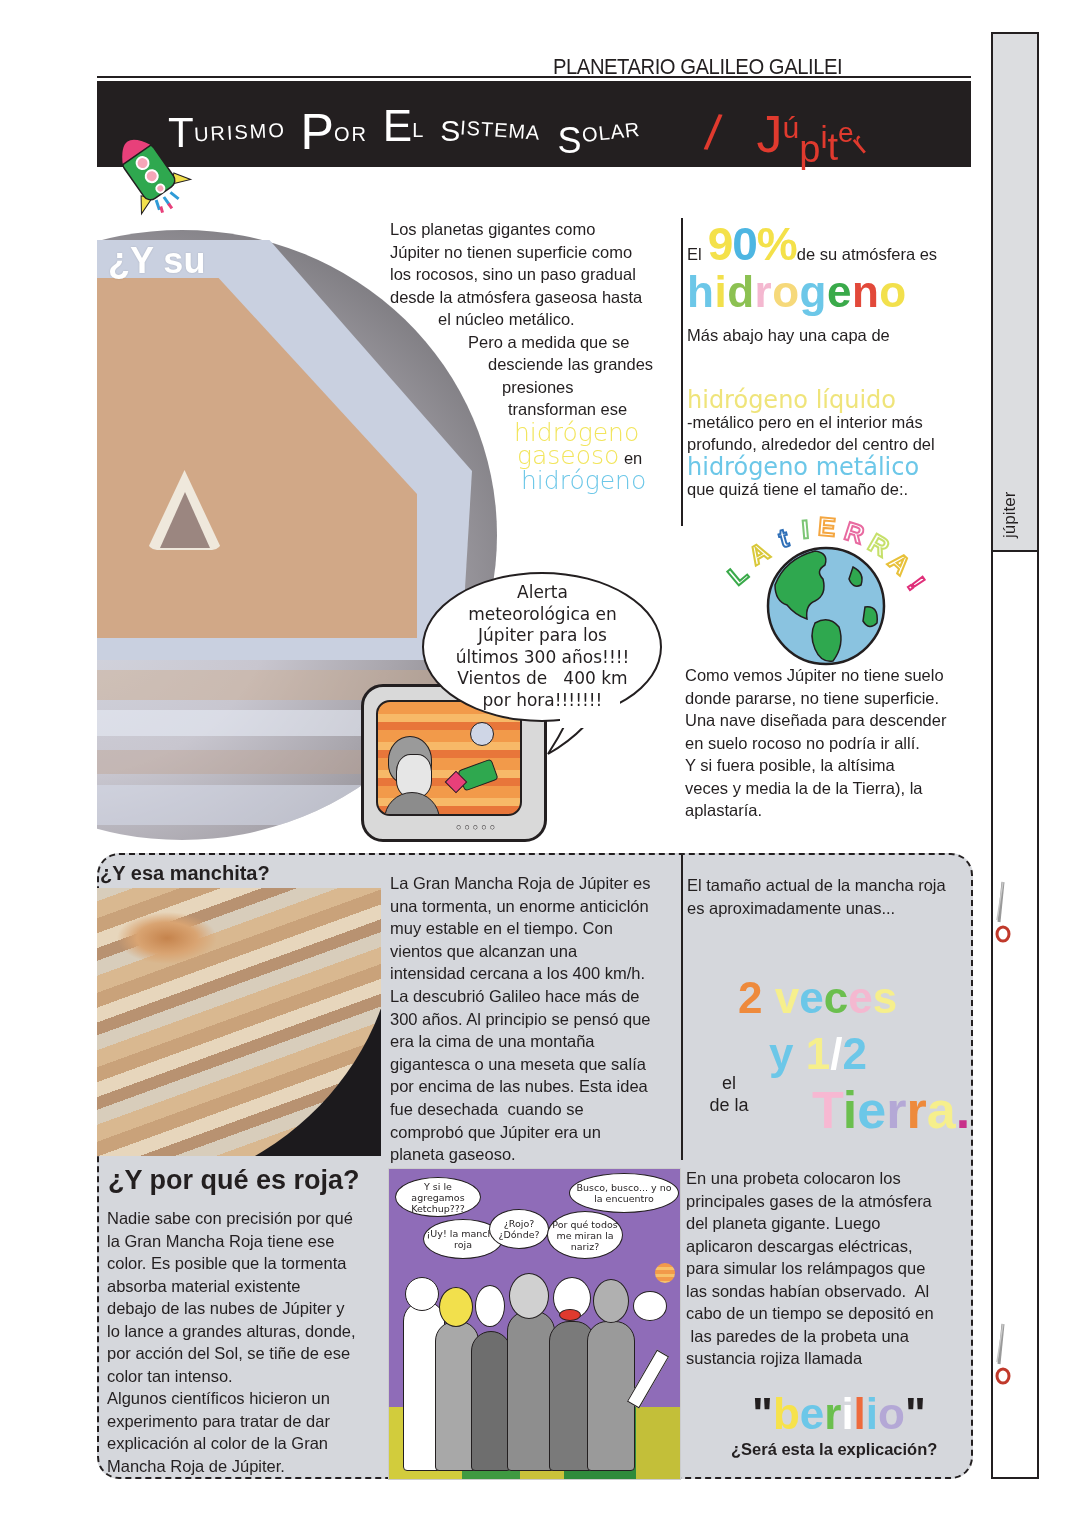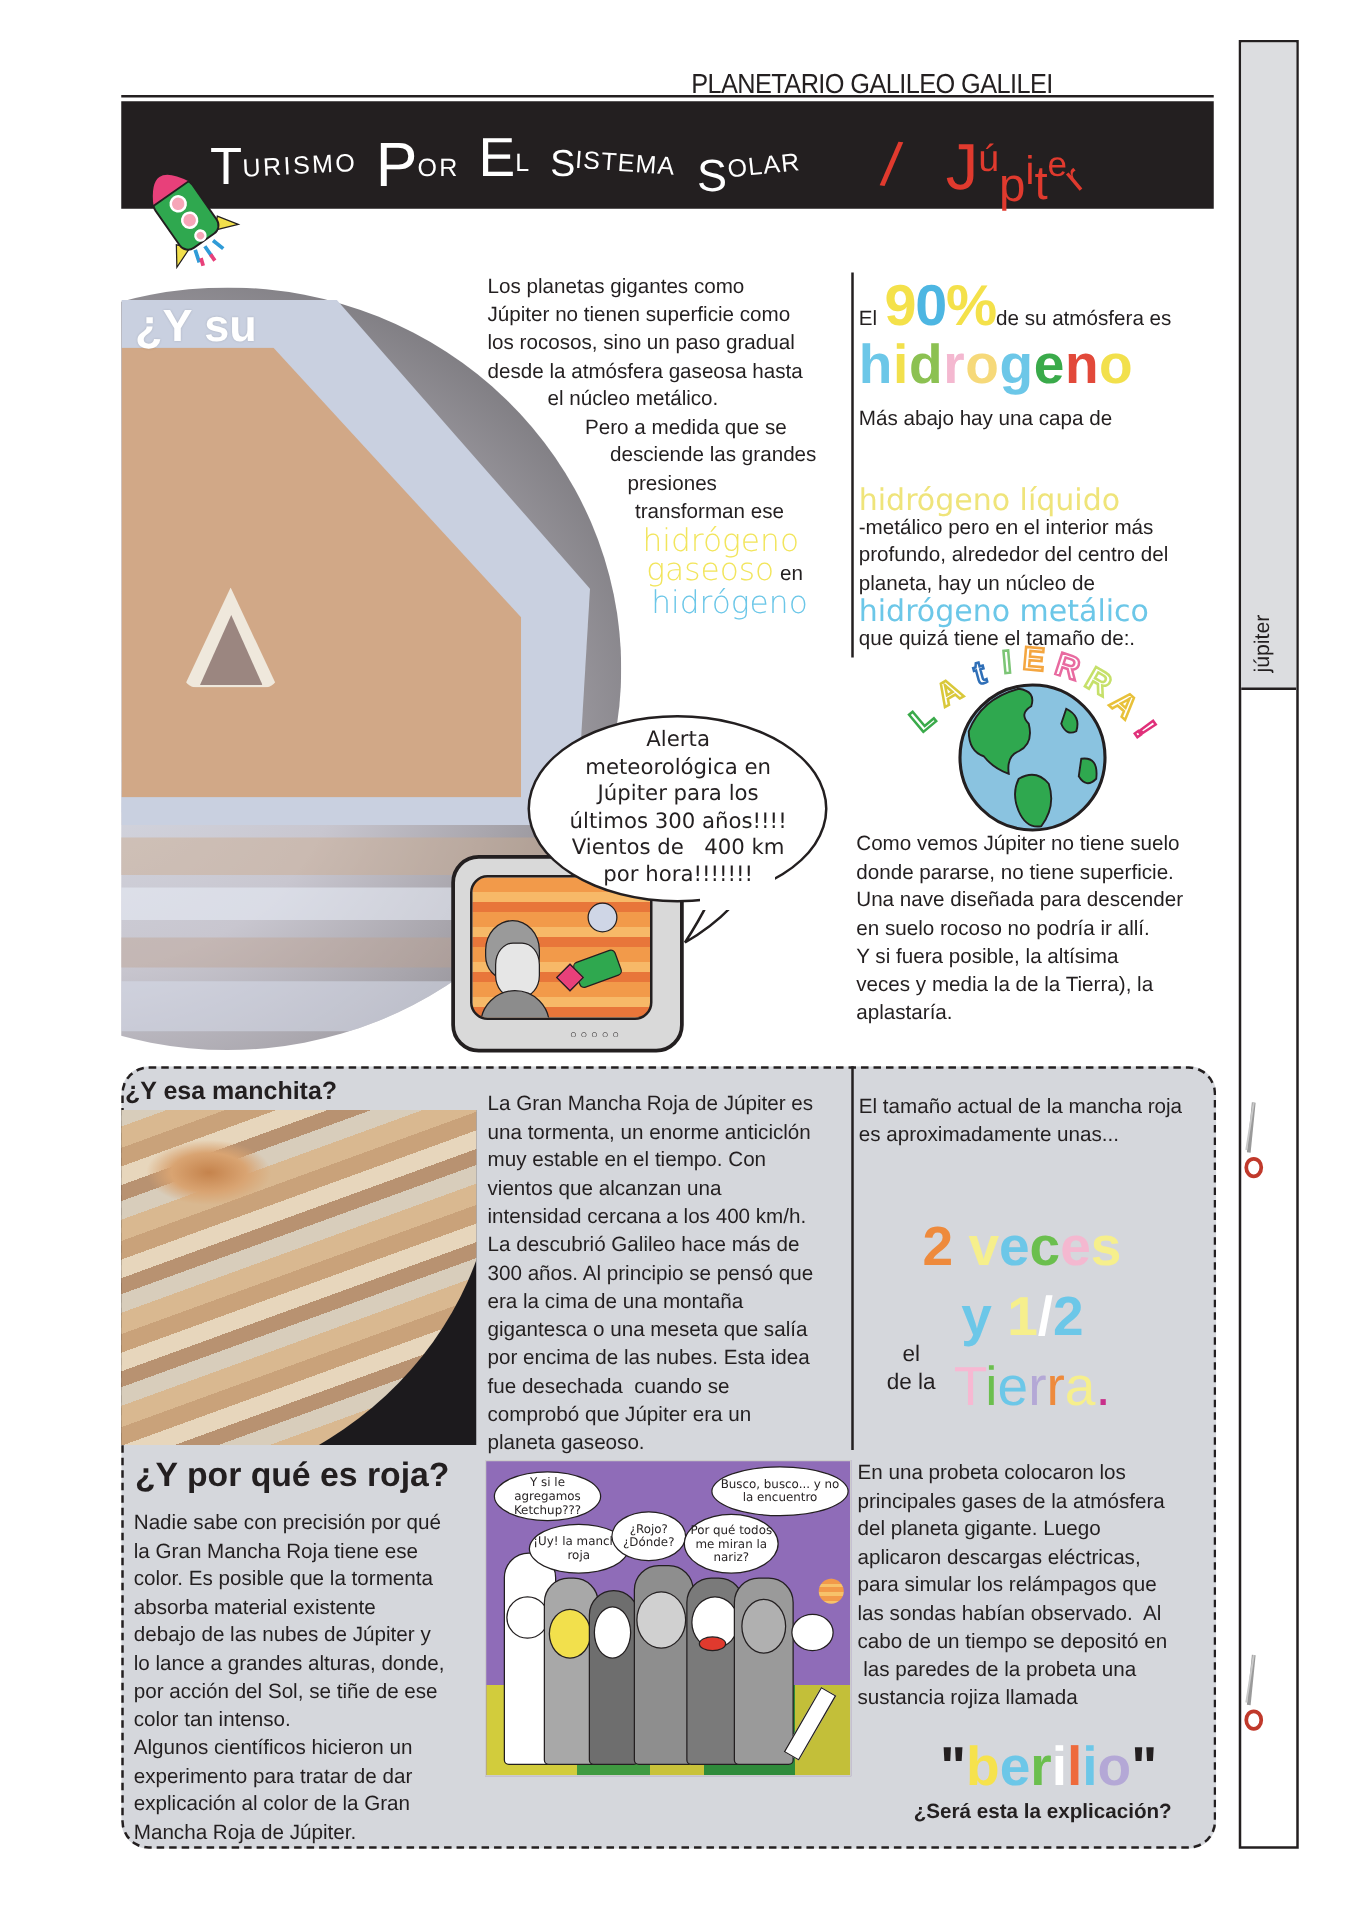--- a/index.html
+++ b/index.html
@@ -82,28 +82,28 @@
     background:
       radial-gradient(ellipse 50px 26px at 370px 300px, #c5834c 0%, #d9a472 60%, transparent 100%),
       repeating-linear-gradient(160deg, #d9b890 0 16px, #c9a27a 16px 30px, #e7d6bc 30px 44px, #b89271 44px 56px, #d8cdbb 56px 70px); }
 
   .manchita-text { left: 390px; top: 872px; width: 290px; font-size: 16.5px; line-height: 22.6px; }
   .manchita-text .l, .tamano .l, .roja-text .l, .probeta .l, .right2 .l, .right1 .l { display: block; white-space: nowrap; }
 
   .tamano { left: 687px; top: 874px; width: 290px; font-size: 16.5px; line-height: 22.5px; }
   .veces { left: 738px; top: 972px; font-size: 44px; font-weight: bold; line-height: 52px; white-space: nowrap; }
   .y12 { left: 769px; top: 1028px; font-size: 44px; font-weight: bold; line-height: 52px; white-space: nowrap; }
-  .tierra-big { left: 763px; top: 1084px; font-size: 44px; font-weight: normal; line-height: 52px; white-space: nowrap; }
+  .tierra-big { left: 812px; top: 1084px; font-size: 52px; font-weight: bold; line-height: 52px; white-space: nowrap; }
   .elde { left: 706px; top: 1072px; font-size: 18px; line-height: 22px; text-align: center; width: 46px; }
 
   .h-roja { left: 108px; top: 1165px; font-size: 27px; font-weight: bold; white-space: nowrap; }
   .roja-text { left: 107px; top: 1207px; width: 280px; font-size: 16.5px; line-height: 22.5px; }
 
   
-  .cartoon { left: 388px; top: 1168px; width: 293px; height: 253px; background: #8f6cb8; overflow: hidden; border: 1px solid #ccc; }
+  .cartoon { left: 388px; top: 1168px; width: 293px; height: 312px; background: #8f6cb8; overflow: hidden; border: 1px solid #ccc; }
   .floor { position: absolute; left: 0; bottom: 0; width: 100%; height: 72px;
     background: linear-gradient(90deg, #d2cc3c 0 25%, #3f9a41 25% 45%, #c9c23a 45% 60%, #2f8b3b 60% 85%, #c3bf39 85%); }
   .sb { position: absolute; background: #fff; border: 1.5px solid #231f20; border-radius: 50%; font-family: "DejaVu Sans", sans-serif; font-size: 9.5px; line-height: 11px; text-align: center; display: flex; align-items: center; justify-content: center; padding: 2px; }
   .person { position: absolute; bottom: 8px; border-radius: 20px 20px 4px 4px; border: 1.5px solid #231f20; }
   .head { position: absolute; border-radius: 50%; border: 1.5px solid #231f20; background: #fff; }
 
   .probeta { left: 686px; top: 1167px; width: 290px; font-size: 16.5px; line-height: 22.5px; }
   .berilio { left: 752px; top: 1388px; font-size: 44px; font-weight: bold; line-height: 52px; white-space: nowrap; }
   .sera { left: 731px; top: 1440px; font-size: 16.5px; font-weight: bold; white-space: nowrap; }
 
@@ -206,21 +206,20 @@
     </span>
     <span>de su atmósfera es</span>
   </div>
   <div class="hidrogeno-big">
     <span><span style="color: rgb(108, 199, 232);">h</span><span style="color: rgb(242, 224, 76);">i</span><span style="color: rgb(140, 193, 82);">d</span><span style="color: rgb(244, 184, 208);">r</span><span style="color: rgb(246, 217, 122);">o</span><span style="color: rgb(108, 199, 232);">g</span><span style="color: rgb(58, 170, 74);">e</span><span style="color: rgb(226, 73, 58);">n</span><span style="color: rgb(242, 224, 76);">o</span></span>
   </div>
   <span class="l" style="margin-top:6px">Más abajo hay una capa de</span>
   <span class="l hl c-lyellow">hidrógeno líquido</span>
   <span class="l">-metálico pero en el interior más</span>
   <span class="l">profundo, alrededor del centro del</span>
-  <span class="l">planeta, hay un núcleo de</span>
   <span class="l hl c-blue">hidrógeno metálico</span>
   <span class="l">que quizá tiene el tamaño de:.</span>
 </div>
 
 <svg class="abs tierra-word" viewBox="0 0 220 100">
   <g font-family="Liberation Sans, sans-serif" font-weight="bold" font-size="26" fill="none" stroke-width="2">
     <text x="8" y="72" transform="rotate(-40 18 64)" stroke="#3aaa4a">L</text>
     <text x="28" y="52" transform="rotate(-30 38 44)" stroke="#d9c83a">A</text>
     <text x="58" y="36" transform="rotate(-15 66 30)" stroke="#2f6fb7">t</text>
     <text x="80" y="28" transform="rotate(-5 86 22)" stroke="#7cc576">I</text>

